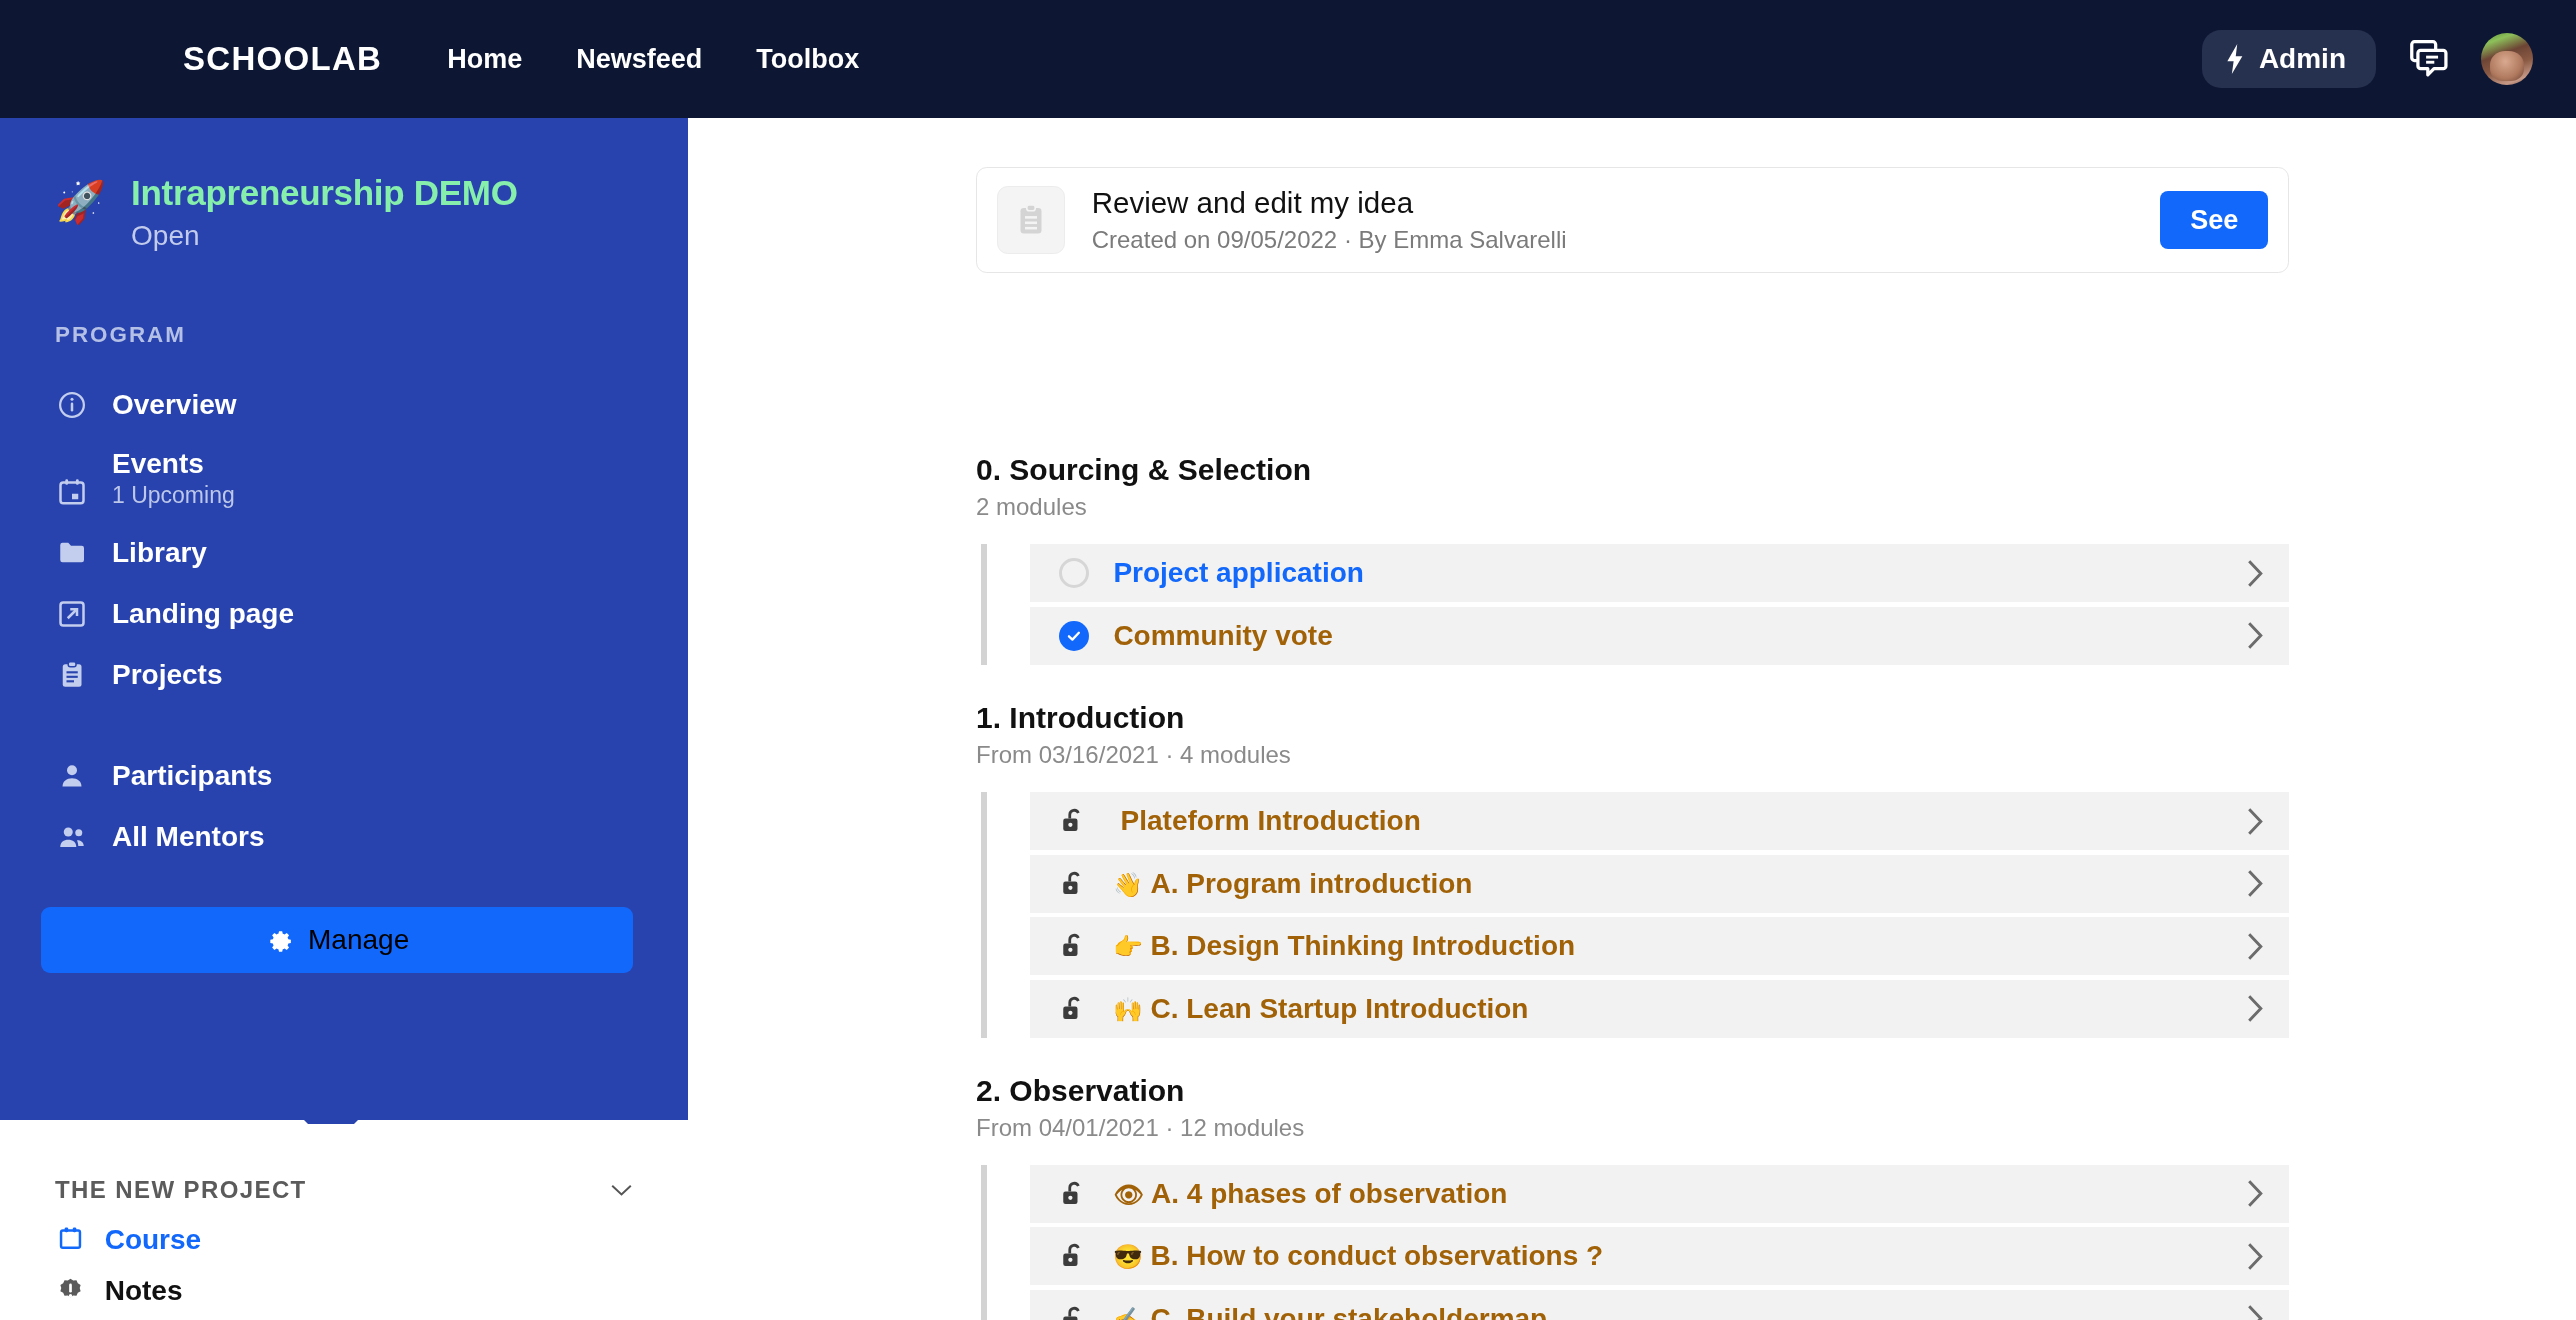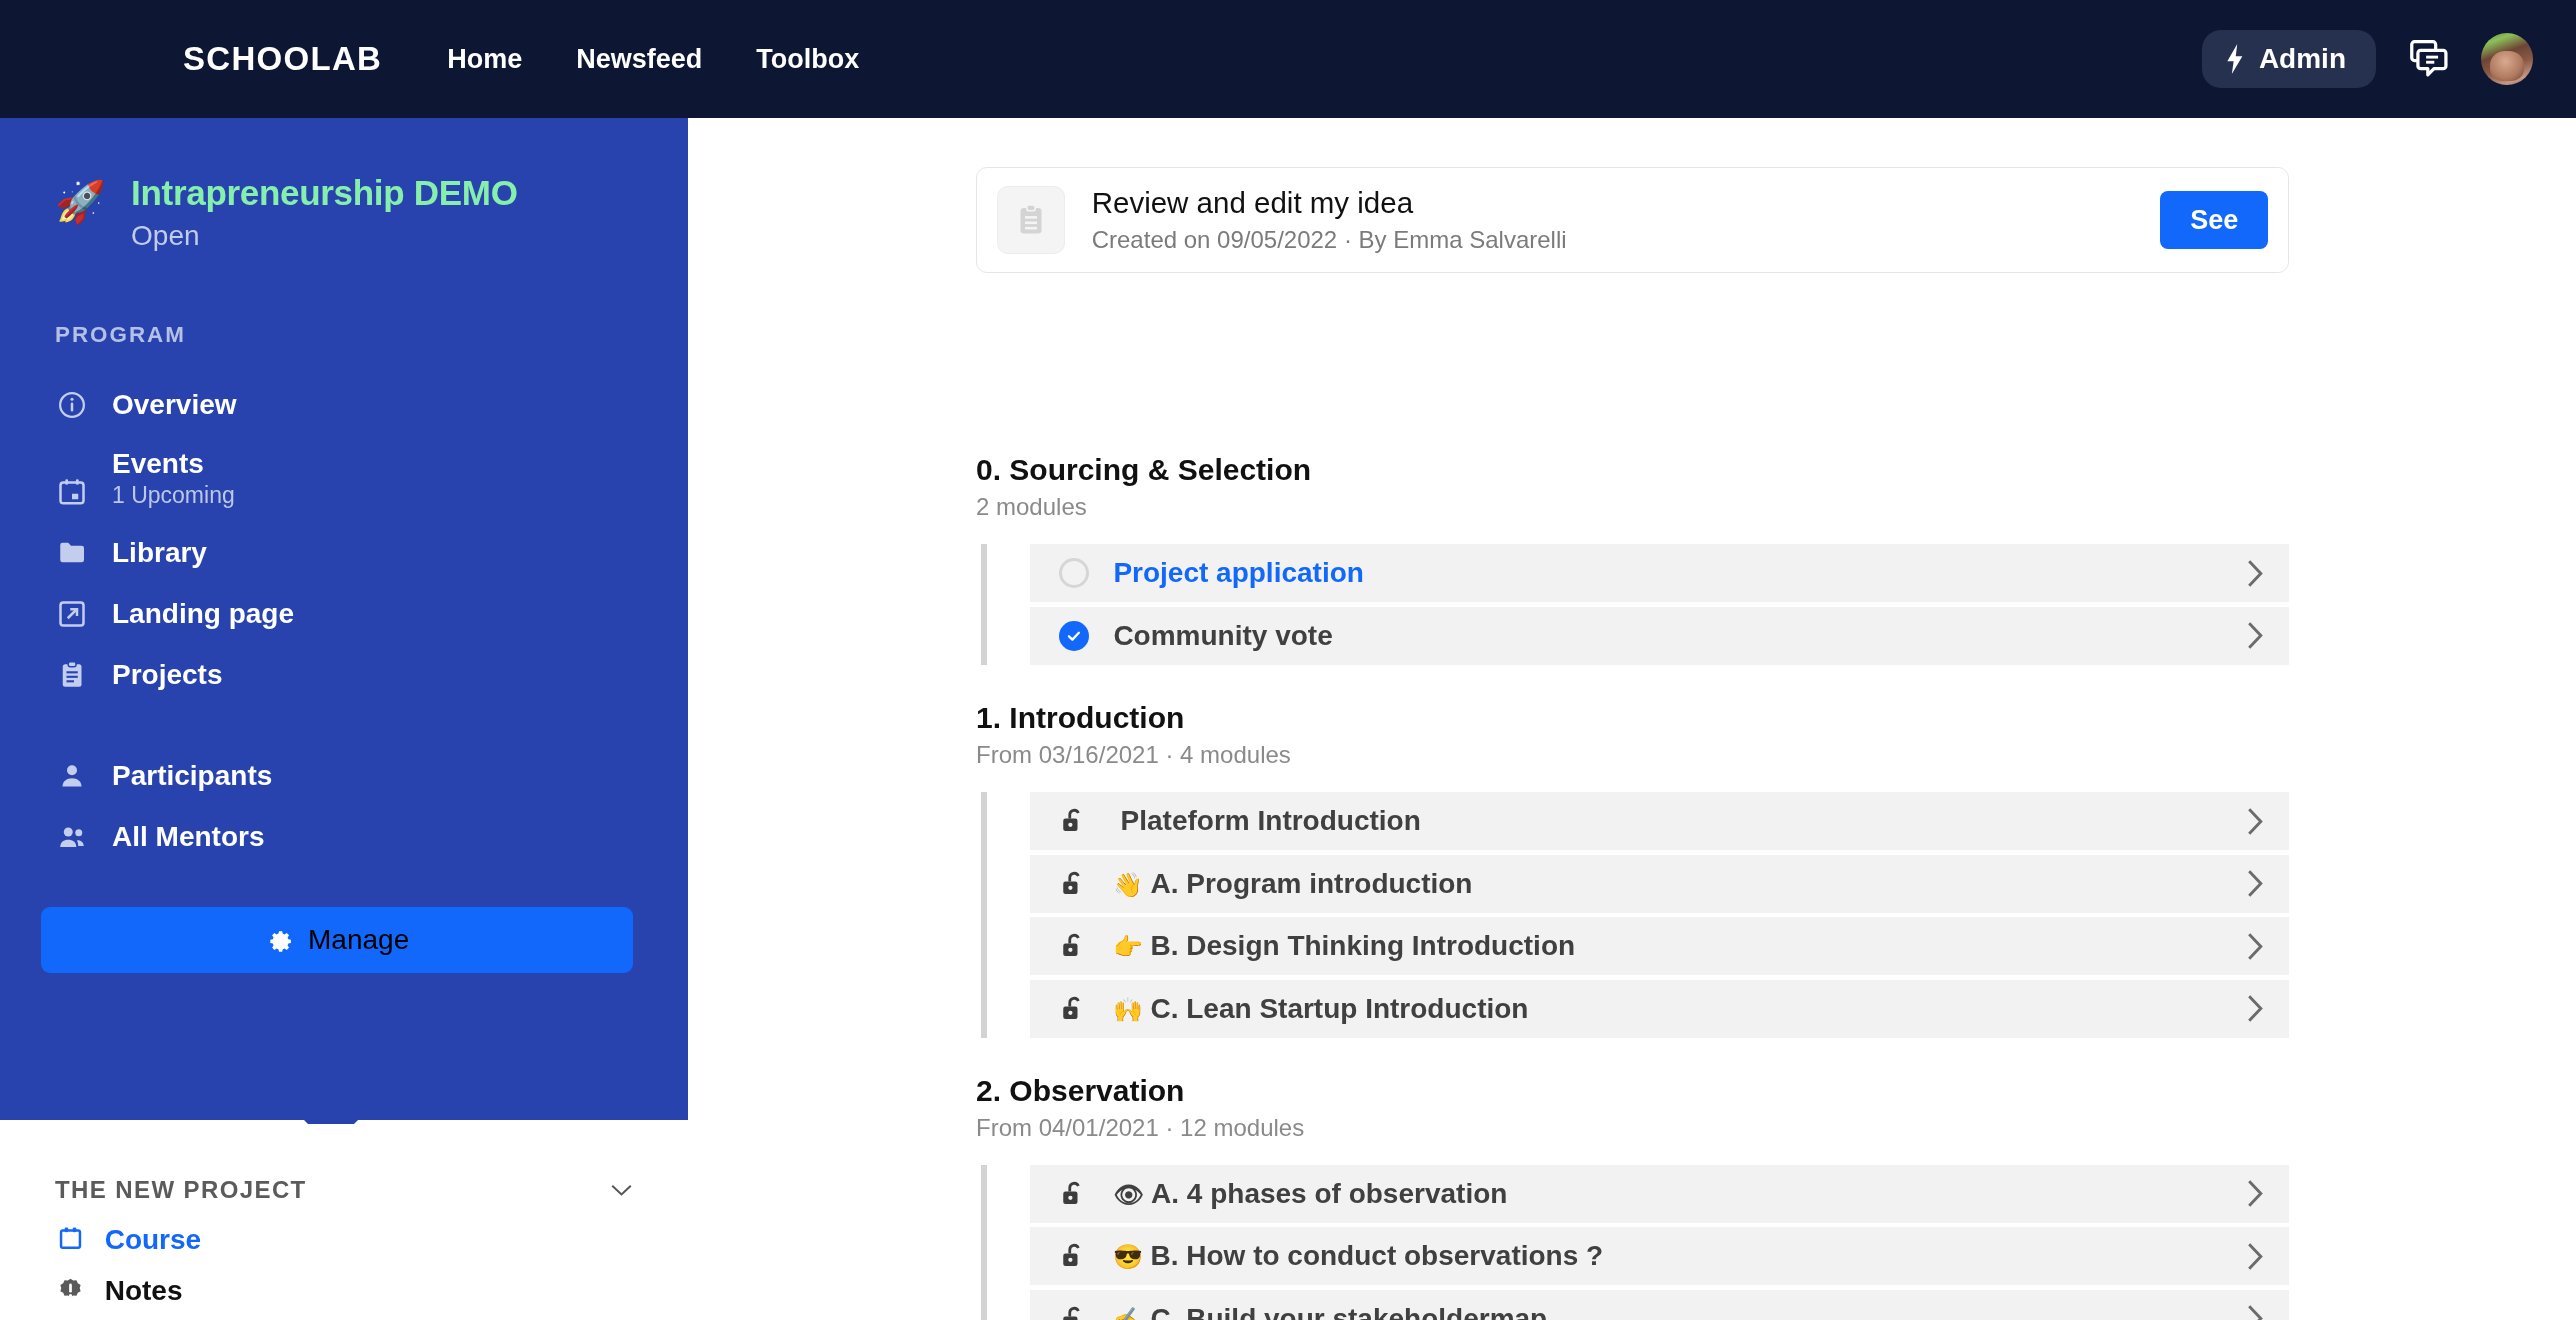--- a/index.html
+++ b/index.html
@@ -168,21 +168,21 @@
   .module-row {
     height: 58px; background: #f2f2f2;
     display: flex; align-items: center;
     padding: 0 25px 0 29px;
     margin-bottom: 4.5px; cursor: pointer;
   }
   .module-row:last-child { margin-bottom: 0; }
   .m-status { width: 36px; flex: 0 0 36px; display: flex; align-items: center; }
   .m-label {
     margin-left: 18px; flex: 1 1 auto;
-    font-size: 28px; font-weight: 700; color: #404040;
+    font-size: 28px; font-weight: 700; color: #a16207;
     white-space: nowrap; overflow: hidden;
   }
   .m-label.link { color: #1268fb; }
   .m-emoji { font-size: 24px; margin-right: 7.2px; }
   .m-chev { width: 18px; height: 29px; flex: 0 0 18px; }
 
   .circle-empty {
     width: 30px; height: 30px; border-radius: 50%;
     border: 3.6px solid #d6d6d6; box-sizing: border-box;
   }

